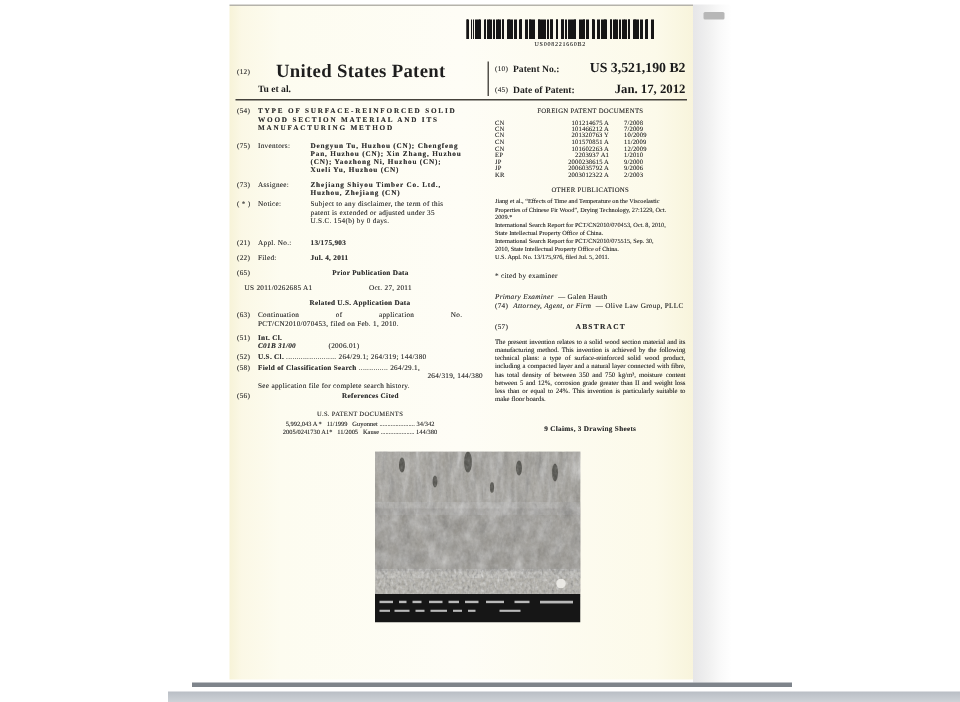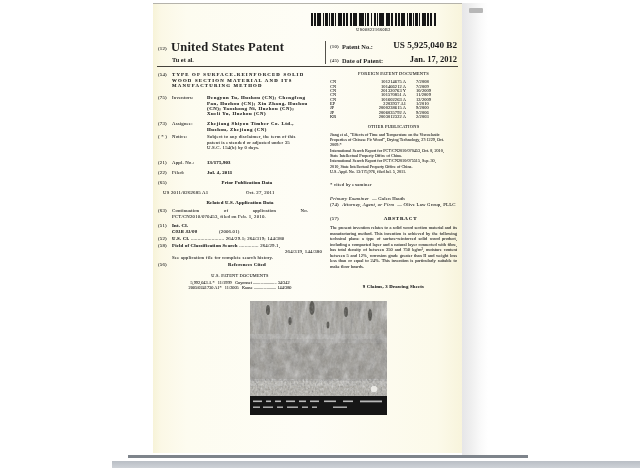--- a/index.html
+++ b/index.html
@@ -19,21 +19,21 @@
        letter-spacing:.4px; color:#323232; text-shadow:0 0 .4px rgba(40,40,40,.55); }
   .pre { white-space:pre; }
   .b { font-weight:bold; }
   .i { font-style:italic; }
   .ctr { text-align:center; }
   .row { display:flex; }
   .tag { flex:0 0 28px; width:28px; }
   .lbl { flex:0 0 70px; width:70px; }
   .txt { flex:1; }
 
-  .hd-title { position:absolute; left:171px; top:40px; font-size:12.5px; font-weight:bold; letter-spacing:.2px; color:#1e1e1e; }
+  .hd-title { position:absolute; left:184px; top:40px; font-size:12.5px; font-weight:bold; letter-spacing:.2px; color:#1e1e1e; }
   .hd-byline { position:absolute; left:172px; top:56px; font-size:6.4px; font-weight:bold; color:#1e1e1e; }
   .hd-label { position:absolute; font-size:6.4px; font-weight:bold; color:#1e1e1e; }
   .hd-patno { position:absolute; left:330px; top:40px; width:127px; text-align:right; font-size:9.2px; font-weight:bold; color:#1a1a1a; }
   .hd-date  { position:absolute; left:330px; top:54px; width:127px; text-align:right; font-size:8.5px; font-weight:bold; color:#1a1a1a; }
   .vrule { position:absolute; left:325px; top:41px; width:.8px; height:23px; background:#55524c; }
   .hrule { position:absolute; left:157px; top:65.5px; width:301px; height:1.1px; background:#45423c; }
 
   .barcode { position:absolute; left:311px; top:13px; width:125px; height:13px;
       background:
         repeating-linear-gradient(90deg,#151515 0 1px,rgba(0,0,0,0) 1px 4px),
@@ -60,21 +60,21 @@
 
   <div class="barcode"></div>
   <div class="s ctr" style="left:311px; top:27px; width:250px; font-size:8px; letter-spacing:1px;">US008221660B2</div>
 
   <div class="s" style="left:158px; top:46px; width:40px;">(12)</div>
   <div class="hd-title">United States Patent</div>
   <div class="hd-byline">Tu et al.</div>
 
   <div class="s" style="left:330px; top:44px; width:30px;">(10)</div>
   <div class="hd-label" style="left:342px; top:43px;">Patent No.:</div>
-  <div class="hd-patno">US 5,925,040 B2</div>
+  <div class="hd-patno">US 3,521,190 B2</div>
   <div class="s" style="left:330px; top:58px; width:30px;">(45)</div>
   <div class="hd-label" style="left:342px; top:56.5px;">Date of Patent:</div>
   <div class="hd-date">Jan. 17, 2012</div>
 
   <div class="vrule"></div>
   <div class="hrule"></div>
 
   <div class="s row" style="left:158px; top:72px; width:328px;">
     <span class="tag">(54)</span>
     <span class="txt b pre" style="letter-spacing:2.4px;">TYPE OF SURFACE-REINFORCED SOLID

